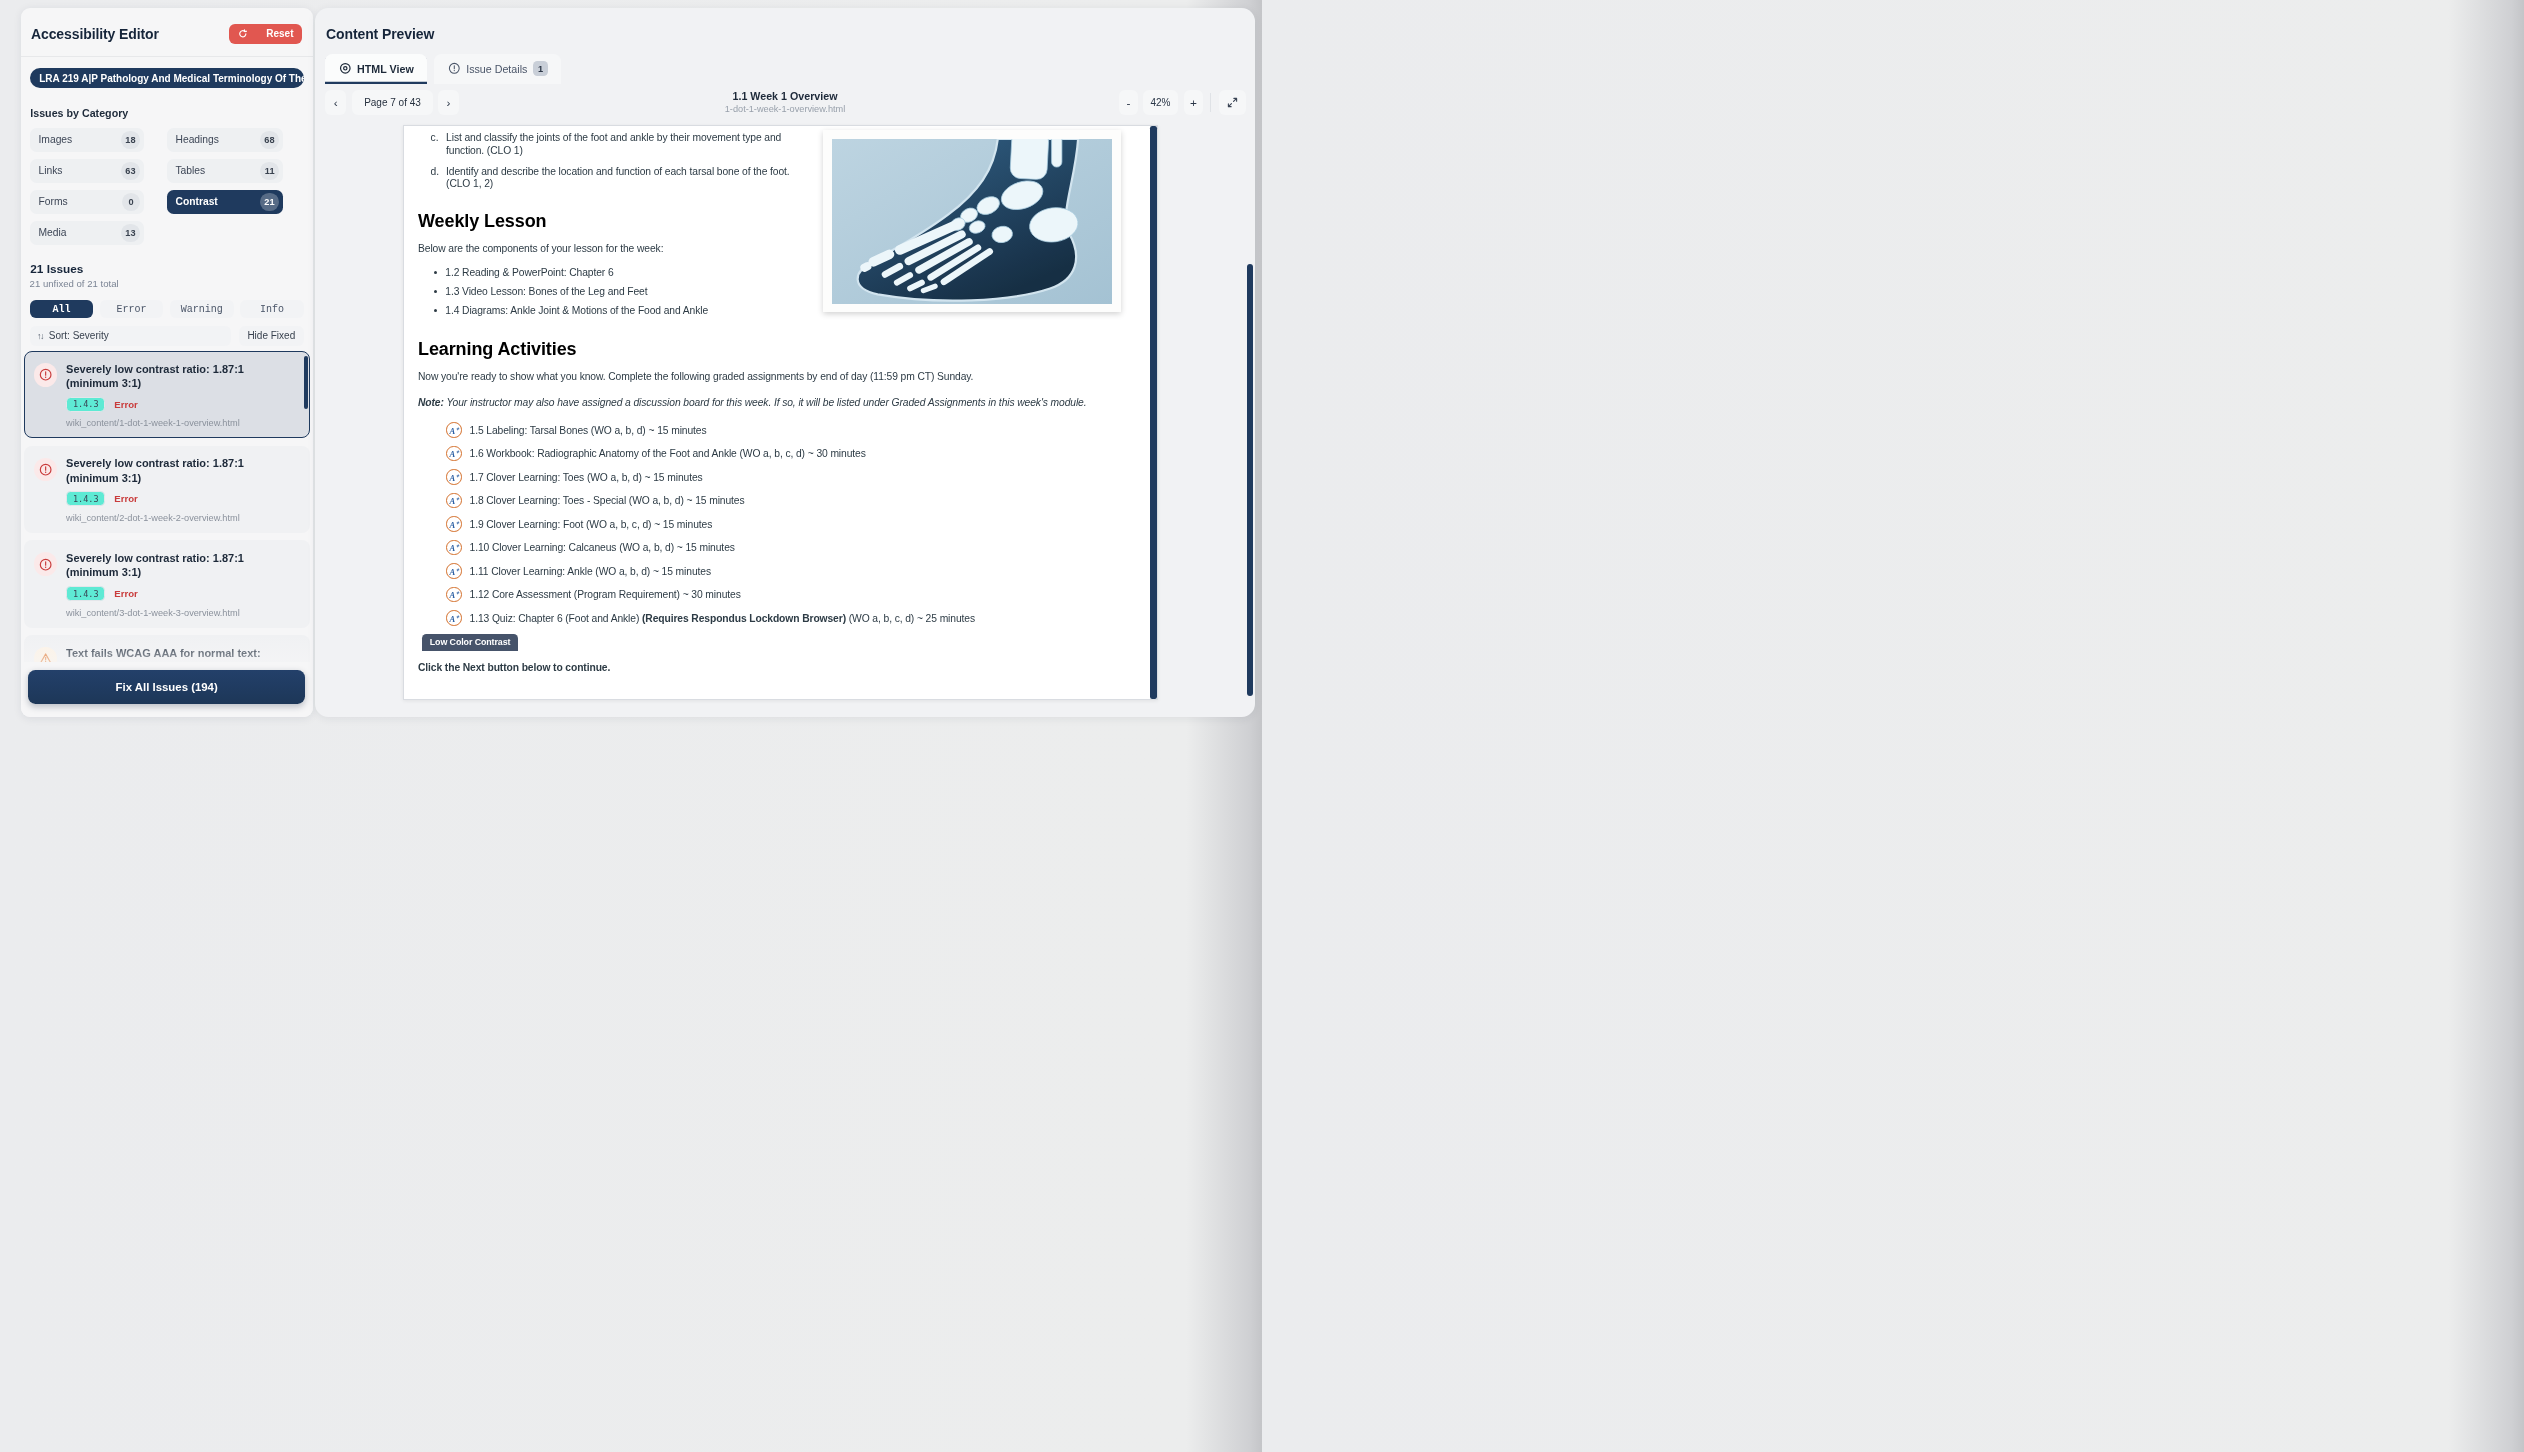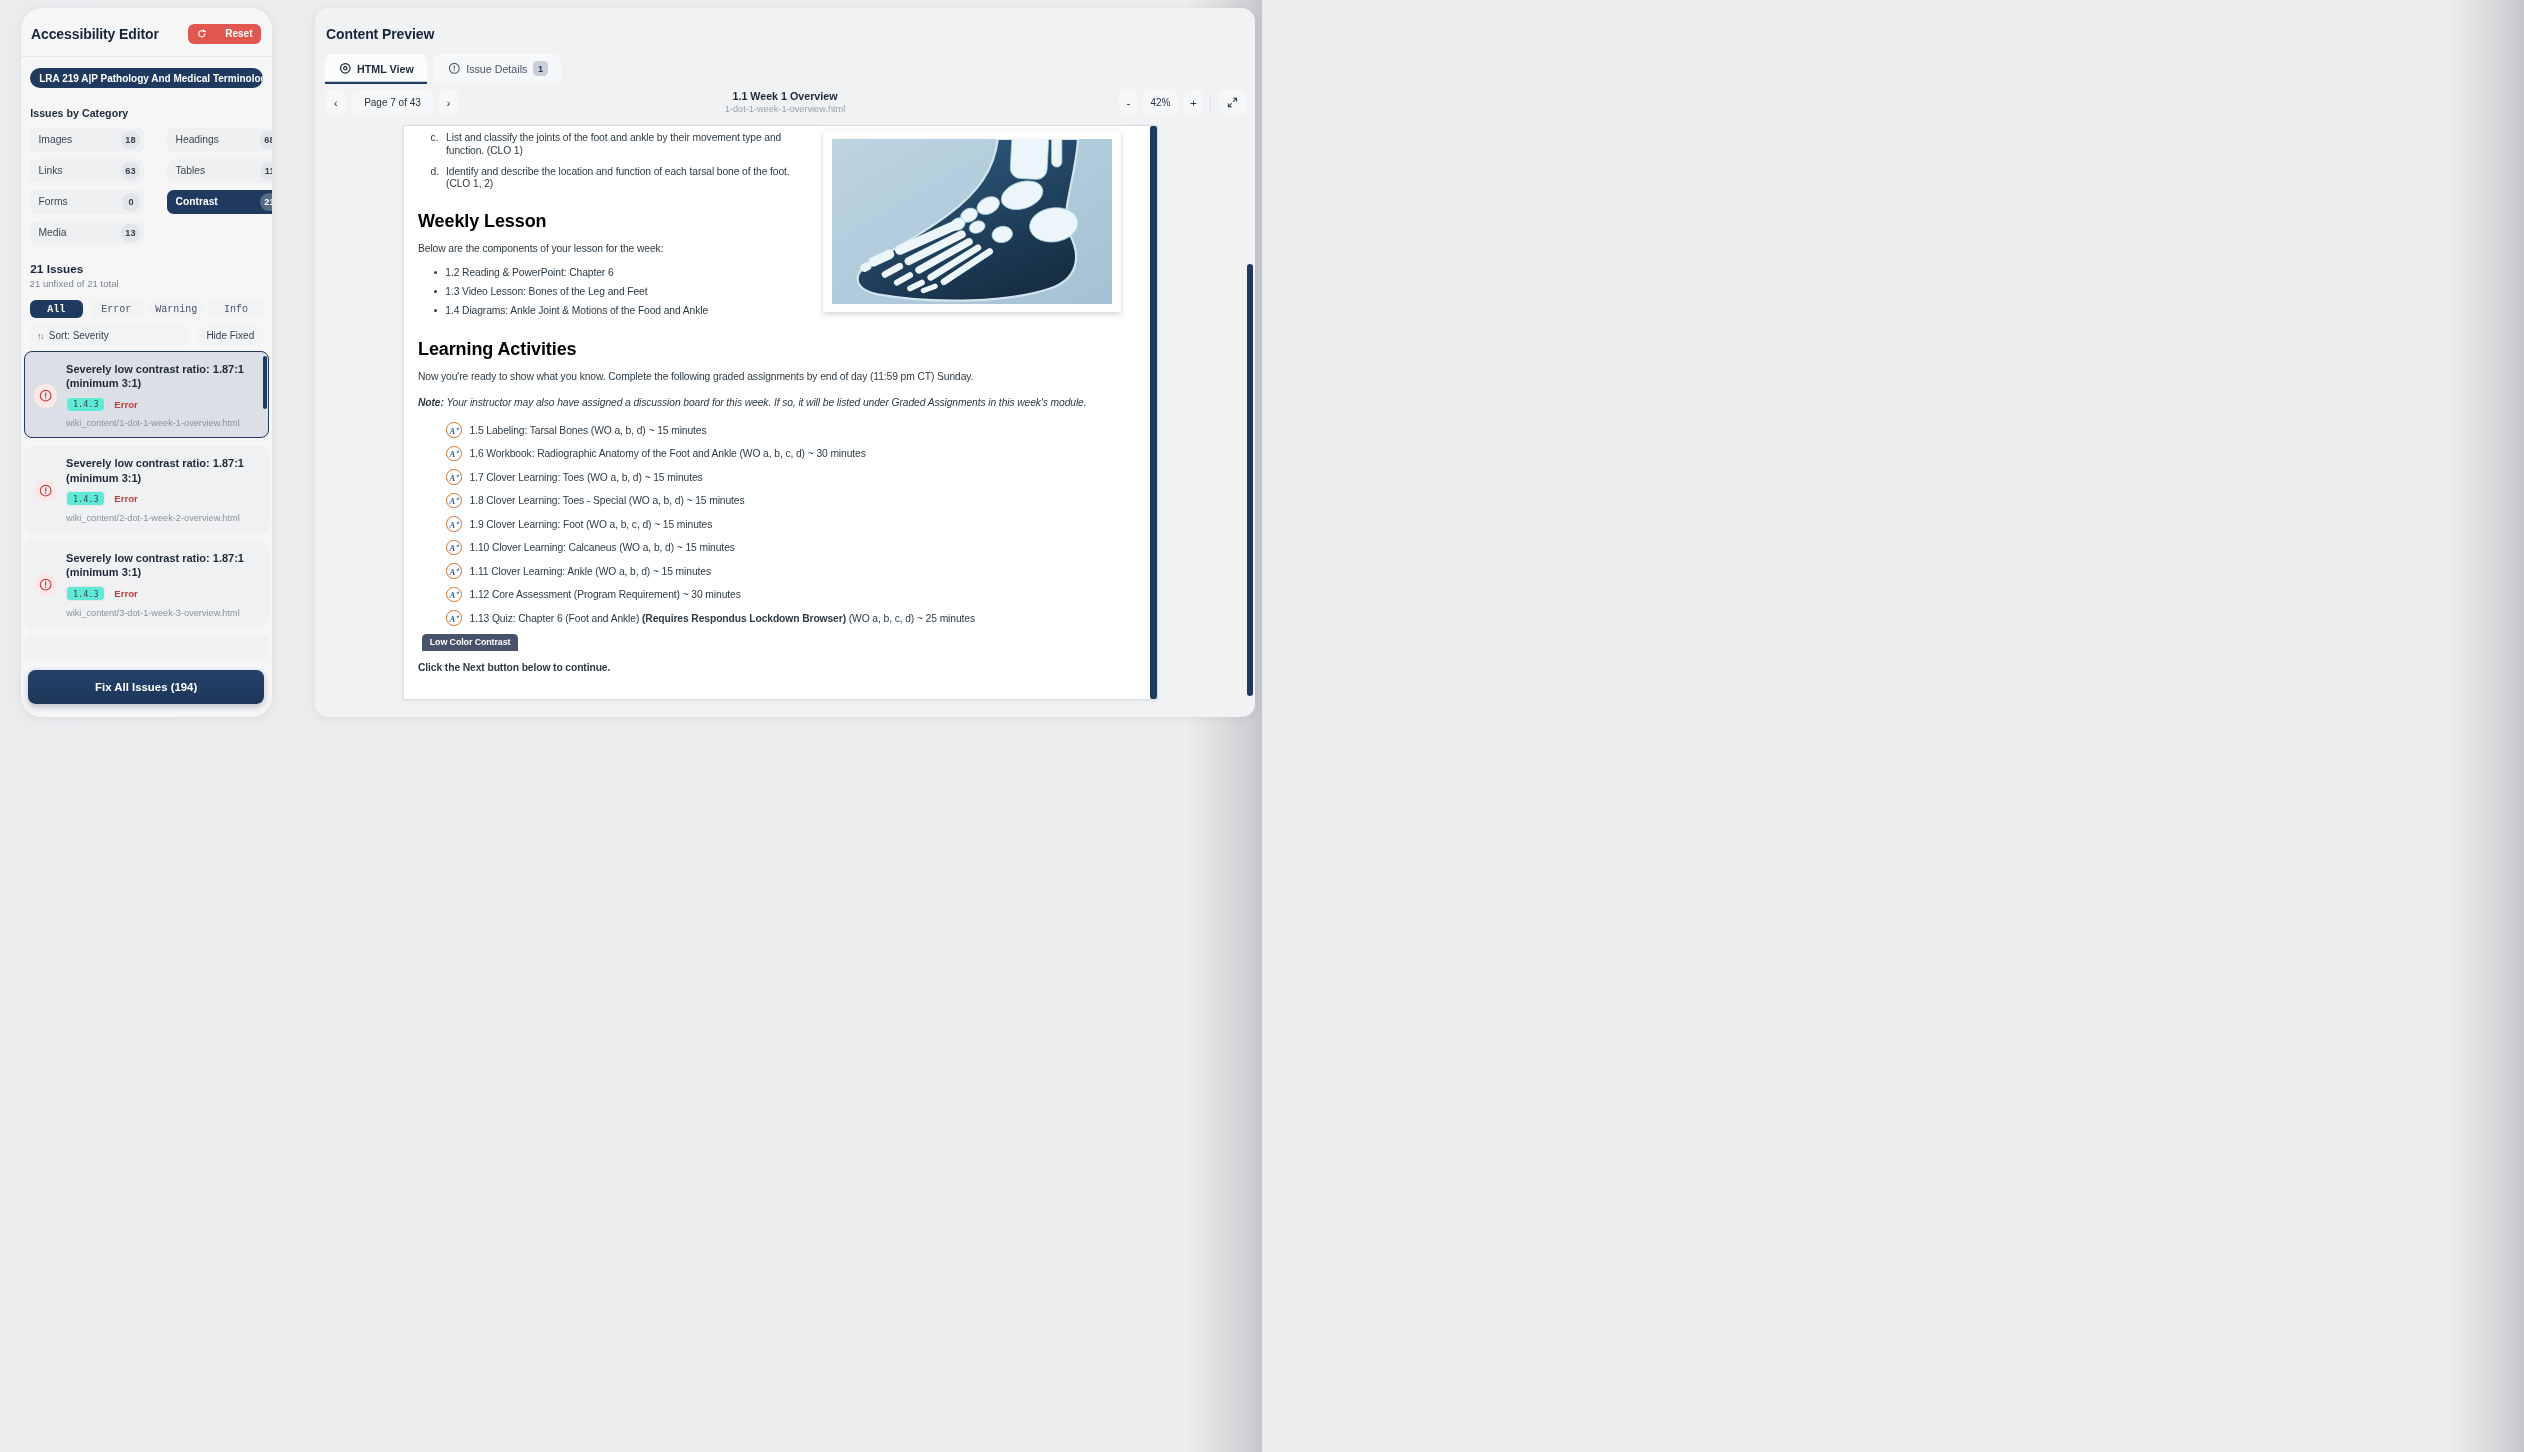--- a/index.html
+++ b/index.html
@@ -7,22 +7,22 @@
   body {
     font-family:"Liberation Sans", sans-serif;
     background:linear-gradient(90deg,#ebecee 0%,#eceded 94%,#cfd0d3 99%,#c4c5c8 100%);
     color:#1d2939;
     overflow:hidden;
   }
   .app { position:relative; width:1262px; height:726px; }
 
   
   .left-panel {
-    position:absolute; left:20.7px; top:8px; width:251px; height:709px;
-    background:#f6f6f7; border-radius:21px; box-shadow:0 1.5px 8.9px rgba(30,40,60,.08);
+    position:absolute; left:20.7px; top:8px; width:292px; height:709px;
+    background:#f6f6f7; border-radius:9px; box-shadow:0 1.5px 8.9px rgba(30,40,60,.08);
     overflow:hidden;
   }
   .lp-header { display:flex; align-items:center; justify-content:space-between;
     padding:16px 10.3px 11.8px 10.3px; border-bottom:0.7px solid #e7e8ea; }
   .lp-title { font-size:14px; font-weight:700; color:#16253a; letter-spacing:-0.1px; }
   .reset-btn { display:flex; align-items:center; gap:19px; background:#e15750; color:#fff;
     border:none; border-radius:5.9px; padding:4.4px 8.9px; font-size:10px; font-weight:700;
     font-family:inherit; cursor:pointer; }
   .lp-body { padding:11.8px 8.9px 0 8.9px; position:relative; }
   .course-pill { background:#1f3a5e; color:#fff; border-radius:10.3px; padding:4.4px 9.6px;
@@ -47,21 +47,21 @@
   .sort-pill { flex:1; display:flex; align-items:center; gap:5.9px; height:20px;
     background:#f2f3f5; border:none; border-radius:5.9px; padding:0 7.4px;
     font-family:inherit; font-size:10px; color:#39424f; cursor:pointer; }
   .sort-glyph { font-size:8.9px; color:#5a6472; letter-spacing:-1.5px; }
   .hide-fixed { width:65px; height:20px; background:#f2f3f5; border:none; border-radius:5.9px;
     font-family:inherit; font-size:10px; color:#39424f; cursor:pointer; }
 
   .issue-list { position:absolute; left:3px; right:3px; top:343px; height:311px; overflow:hidden; }
   .issue-card { background:#f0f1f3; border:1.5px solid transparent; border-radius:8px;
     padding:9.6px 8.9px 8.9px 8.9px; margin-bottom:7.4px; display:flex; gap:8.9px; cursor:pointer;
-    min-height:83px;align-items:center; }
+    min-height:83px; }
   .issue-card.selected { background:#dcdfe5; border-color:#1f3a5e; }
   .sev-halo { width:23.6px; height:23.6px; min-width:23.6px; border-radius:50%;
     display:flex; align-items:center; justify-content:center; margin-top:1.5px; }
   .sev-halo.err { background:#fbe9e9; }
   .sev-halo.warn { background:#fdf2e4; }
   .issue-title { font-size:11px; font-weight:600; color:#1d2939; line-height:1.3; max-width:221px; }
   .issue-meta { display:flex; align-items:center; gap:8.9px; margin-top:6.6px; }
   .wcag-badge { font-family:"DejaVu Sans Mono", monospace; font-size:8.5px; color:#3a4454;
     background:#5eead4; border:0.7px solid #e4e6ea; border-radius:4.4px; padding:1.5px 5.9px; }
   .sev-label { font-size:9.6px; font-weight:700; }

